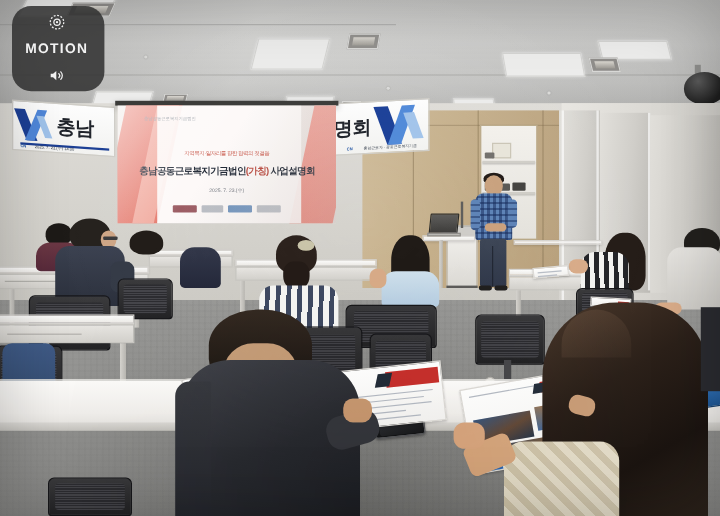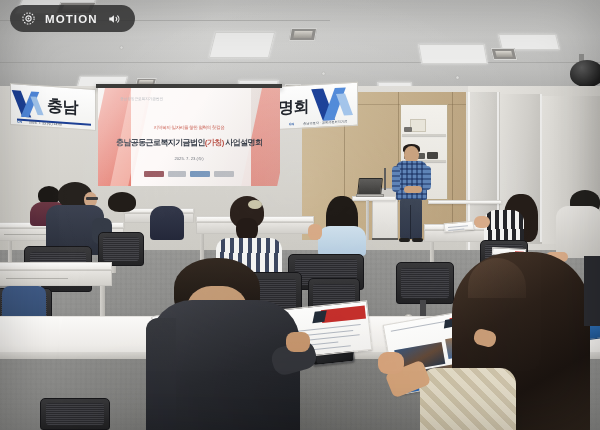--- a/index.html
+++ b/index.html
@@ -185,21 +185,21 @@
   .floor { position:absolute; left:0; top:250px; width:600px; height:180px;
     background:
       repeating-linear-gradient(90deg, rgba(120,120,118,.10) 0 2px, rgba(255,255,255,0) 2px 5px),
       repeating-linear-gradient(0deg, rgba(120,120,118,.08) 0 2px, rgba(255,255,255,0) 2px 5px),
       linear-gradient(#9a9a98,#8e8e8c 60%,#868684); }
 
   
   #motion-badge { position:absolute; left:10px; top:5px;
     display:flex; align-items:center; gap:9px;
     padding:6px 13px 6px 11px; border-radius:16px;
-    background:rgba(48,48,48,.86); }
+    background:rgba(48,48,48,.86);flex-direction:column; }
   #motion-badge .label { color:#f2f2f2; font-size:11.5px;
     font-weight:bold; letter-spacing:1.1px; }
   .ic { display:block; }
 
   
   .grain { position:absolute; left:0; top:0; width:600px; height:430px;
     pointer-events:none;
     background:
       radial-gradient(ellipse at 50% 42%, rgba(255,255,255,.10), rgba(0,0,0,0) 62%),
       radial-gradient(ellipse at 50% 96%, rgba(0,0,0,.20), rgba(0,0,0,0) 60%);

